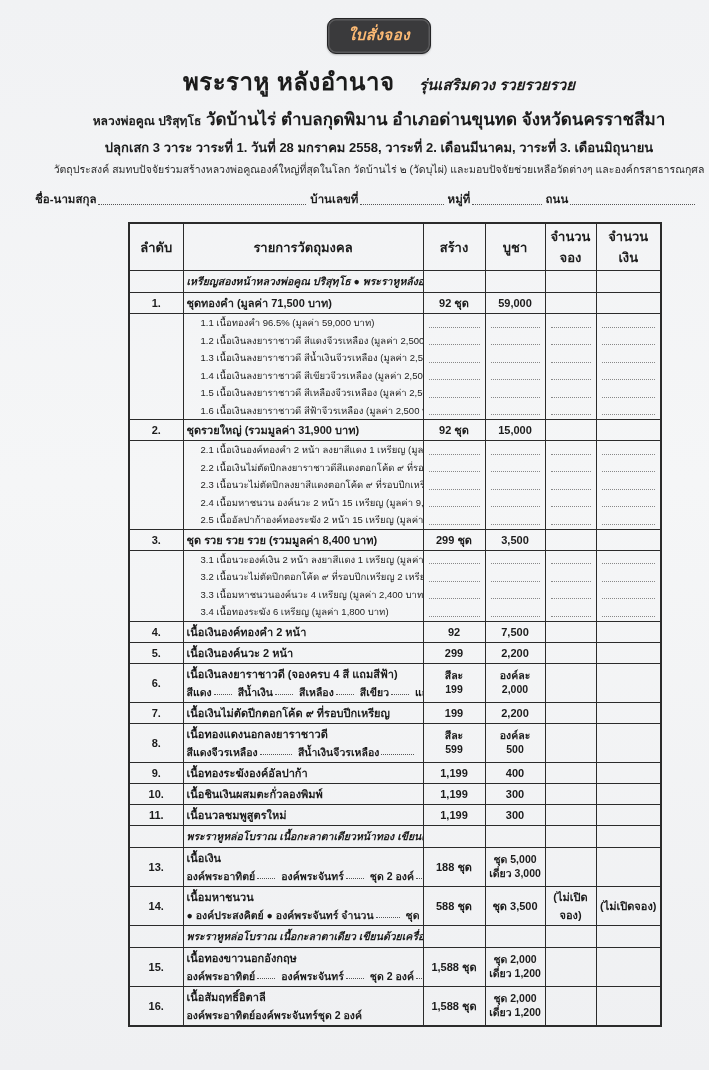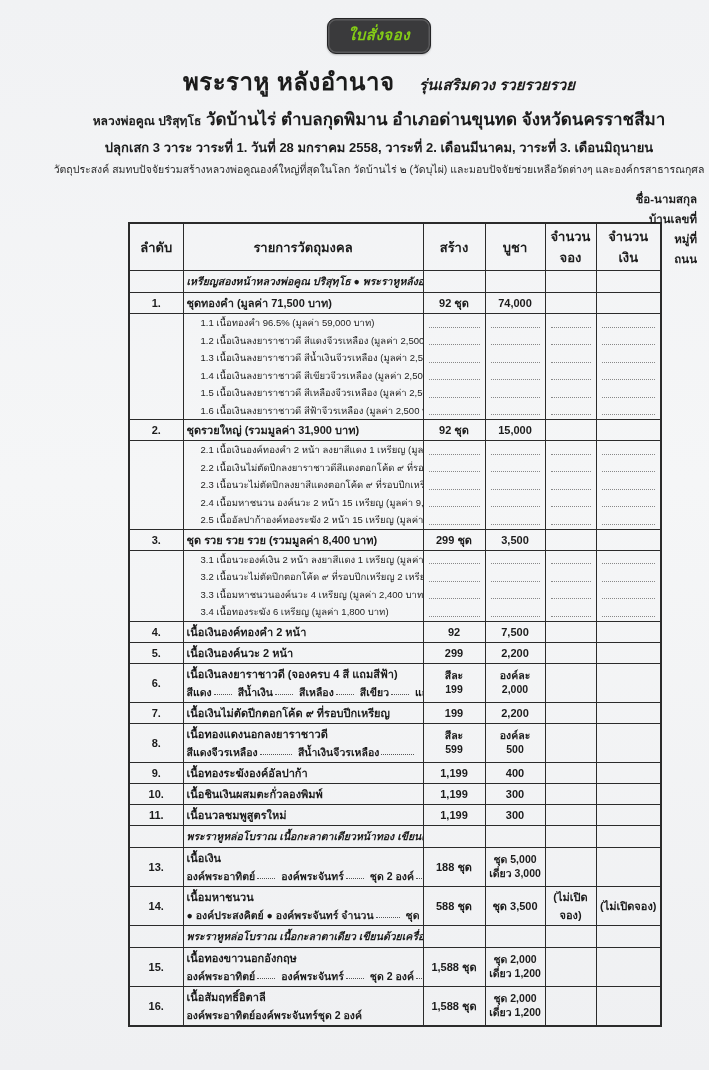--- a/index.html
+++ b/index.html
@@ -10,37 +10,37 @@
     color:#1b1b1b;
   }
   .page{
     position:relative;width:709px;height:1070px;
     background:linear-gradient(180deg,#f1f2f4 0%,#f5f6f7 45%,#eff0f2 100%);
   }
   .content{padding:14px 10px 0 35px;}
   
   .badge{
     width:fit-content;margin:4px auto 8px;transform:translateX(12px);
-    background:#3a3a3c;color:#84cc16;
+    background:#3a3a3c;color:#fdba74;
     font-weight:bold;font-style:italic;font-size:15px;
     padding:4px 20px 6px;border-radius:9px;
     border:1px solid #242426;
     box-shadow:inset 0 0 0 1.5px #5a5a5c, 0 1px 2px rgba(0,0,0,.25);
     letter-spacing:.5px;
   }
   .title1{text-align:center;transform:translateX(12px);margin-top:6px;}
   .title1 .t-main{font-size:24px;font-weight:bold;letter-spacing:.5px;}
   .title1 .t-sub{font-size:15px;font-weight:bold;font-style:italic;margin-left:20px;}
   .title2{text-align:center;transform:translateX(12px);margin-top:4px;font-size:17px;font-weight:bold;}
   .title2 .t2-bold{font-size:12px;}
   .title3{text-align:center;transform:translateX(12px);margin-top:5px;font-size:13px;font-weight:600;}
   .title4{text-align:center;transform:translateX(12px);margin-top:3px;font-size:10.5px;color:#2a2a2a;}
   
   .form-block{margin-top:12px;}
-  .form-line{display:flex;align-items:flex-end;font-size:11.5px;font-weight:600;height:22px;flex-direction:column;}
+  .form-line{display:flex;font-size:11.5px;font-weight:600;height:22px;}
   .form-line .lbl{white-space:nowrap;padding-right:2px;}
   .form-line .blank{border-bottom:1.2px dotted #555;height:14px;margin:0 4px 1px 0;}
   
   table.main{
     border-collapse:collapse;table-layout:fixed;
     width:532px;margin:10px 0 0 93px;
     border:2px solid #2b2b2b;
   }
   table.main td,table.main th{
     border-left:1px solid #2b2b2b;border-right:1px solid #2b2b2b;
@@ -124,21 +124,21 @@
             <td></td>
             <td></td>
             <td></td>
           </tr>
           <tr class="item">
             <td class="c-no">1.</td>
             <td class="c-desc">
               <div>ชุดทองคำ (มูลค่า 71,500 บาท)</div>
             </td>
             <td class="c-val">92 ชุด</td>
-            <td class="c-val">74,000</td>
+            <td class="c-val">59,000</td>
             <td class="c-val"></td>
             <td class="c-val"></td>
           </tr>
           <tr class="sub">
             <td class="c-no"></td>
             <td>
               <div class="sub-text">1.1  เนื้อทองคำ 96.5% (มูลค่า 59,000 บาท)</div>
             </td>
             <td>
               <div class="fill"></div>

